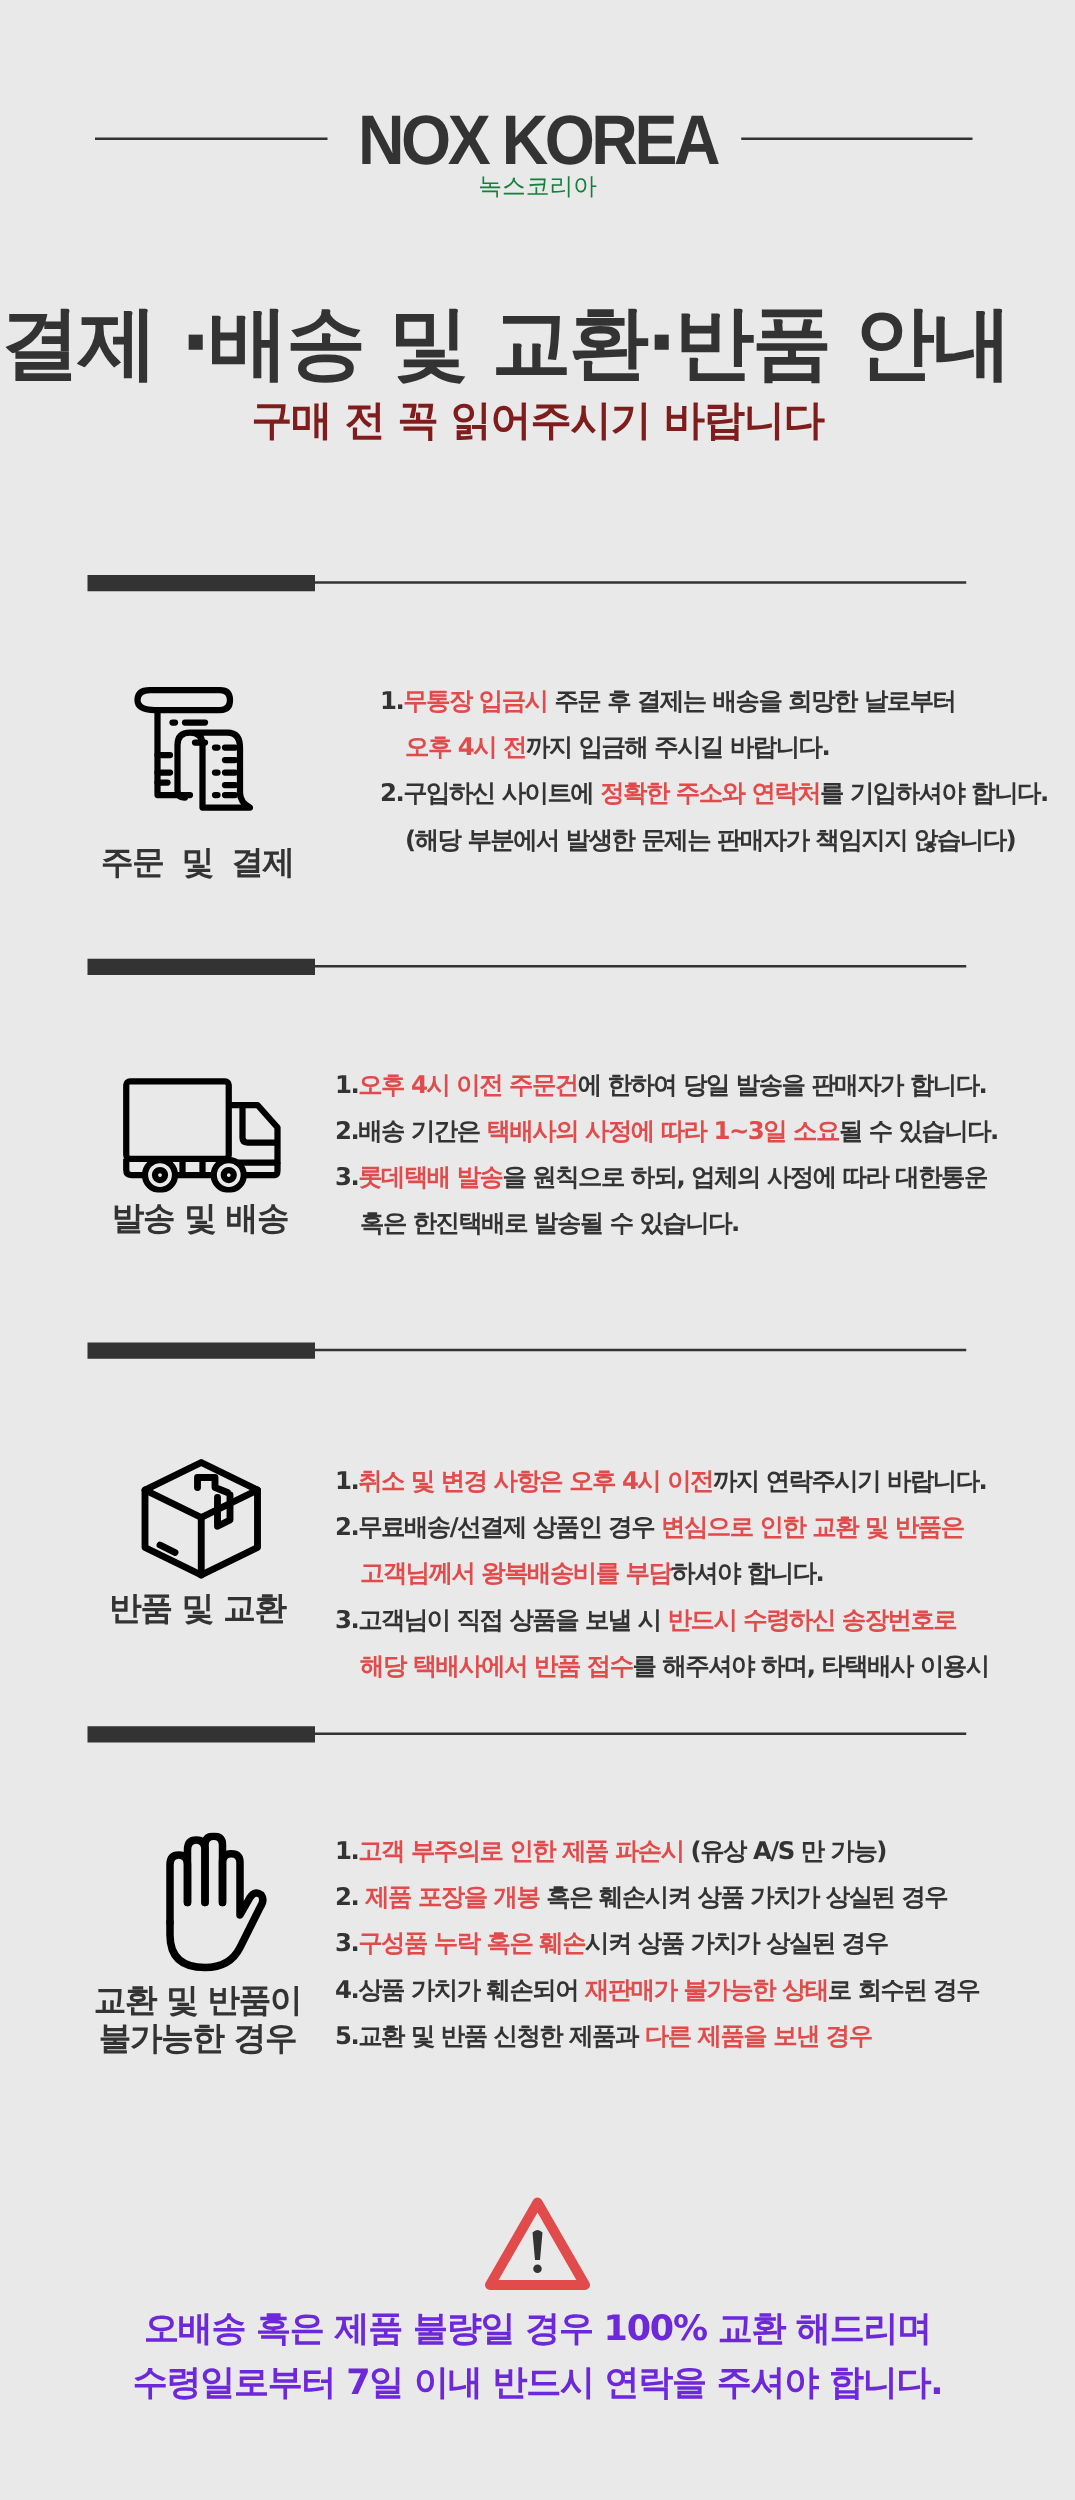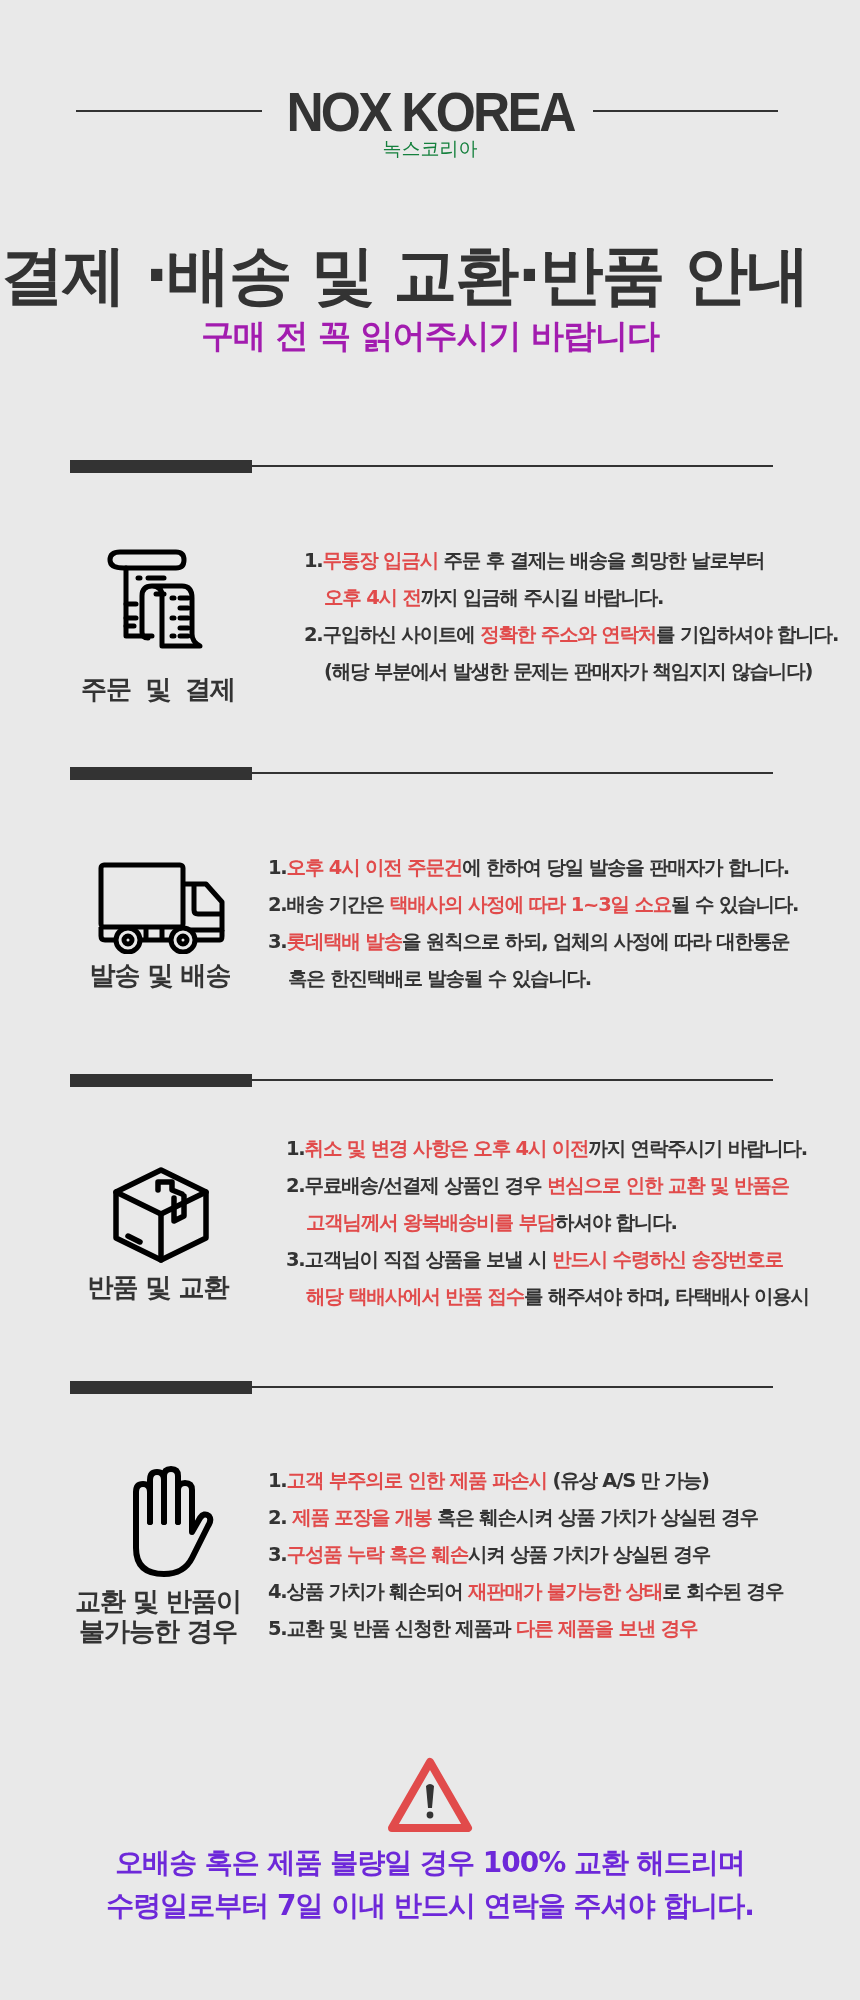--- a/index.html
+++ b/index.html
@@ -7,21 +7,21 @@
          font-family:"DejaVu Sans","Liberation Sans",sans-serif; color:#333; }
   .hdr-line { position:absolute; top:110px; height:2px; background:#333; }
   .brand { position:absolute; left:0; width:860px; top:80px; text-align:center;
            font-family:"Liberation Sans",sans-serif; font-weight:bold; font-size:56px;
            letter-spacing:-3px; color:#333; line-height:64px; transform:scaleX(0.92); }
   .brand-sub { position:absolute; left:0; width:860px; top:136px; text-align:center;
                font-size:19px; color:#15803d; }
   .title { position:absolute; left:0; width:808px; top:238px; text-align:center;
            font-size:64px; font-weight:bold; color:#333; letter-spacing:-2px; line-height:74px; }
   .subtitle { position:absolute; left:0; width:860px; top:314px; text-align:center;
-              font-size:33px; font-weight:bold; color:#a21caf; letter-spacing:-1px; }
+              font-size:33px; font-weight:bold; color:#7f1d1d; letter-spacing:-1px; }
   .sec-bar { position:absolute; left:70px; width:182px; height:13px; background:#333; }
   .sec-line { position:absolute; left:252px; width:521px; height:2px; background:#333; }
   .icon { position:absolute; }
   .sec-label { position:absolute; width:220px; text-align:center; font-size:26px; font-weight:bold;
                color:#333; letter-spacing:-1px; line-height:30px; }
   .items { position:absolute; left:268px; font-size:19.5px; color:#333; letter-spacing:-1.2px;
            font-weight:bold; }
   .items .line { height:37px; line-height:37px; white-space:nowrap; }
   .items .indent { padding-left:20px; }
   .red { color:#e14b4b; }
@@ -102,21 +102,21 @@
   <svg width="98" height="98" viewBox="0 0 98 98" fill="none" stroke="#000" stroke-width="5.5" stroke-linejoin="round" stroke-linecap="round">
     <path d="M49 4 L94 26 L94 72 L49 94 L4 72 L4 26 Z"></path>
     <path d="M4 26 L49 48 L94 26"></path>
     <path d="M49 48 L49 94"></path>
     <path d="M46 24 L46 16 L60 16 L60 24 L70 28"></path>
     <path d="M62 32 L62 55 L72 50 L72 30"></path>
     <line x1="16" y1="70" x2="28" y2="76"></line>
   </svg>
 </div>
 <div class="sec-label" style="left:48px;top:1272px;">반품 및 교환</div>
-<div class="items" style="top:1130px;margin-left:18px;" id="items-2">
+<div class="items" style="top:1166px;" id="items-2">
     <div class="line"><span>1.</span><span class="red">취소 및 변경 사항은 오후 4시 이전</span><span>까지 연락주시기 바랍니다.</span></div>
     <div class="line"><span>2.</span><span>무료배송/선결제 상품인 경우 </span><span class="red">변심으로 인한 교환 및 반품은</span></div>
     <div class="line indent"><span class="red">고객님께서 왕복배송비를 부담</span><span>하셔야 합니다.</span></div>
     <div class="line"><span>3.</span><span>고객님이 직접 상품을 보낼 시 </span><span class="red">반드시 수령하신  송장번호로</span></div>
     <div class="line indent"><span class="red">해당 택배사에서 반품 접수</span><span>를 해주셔야 하며, 타택배사 이용시</span></div>
   </div>
 
 <div class="sec-bar" style="top:1381px;"></div>
 <div class="sec-line" style="top:1386px;"></div>
 <div class="icon" style="left:122px;top:1466px;">

